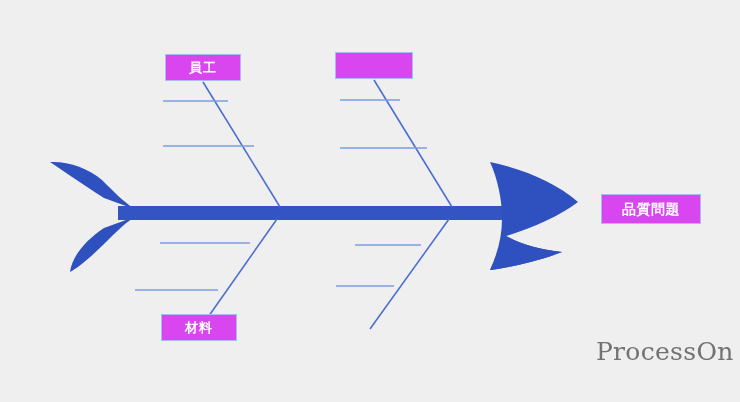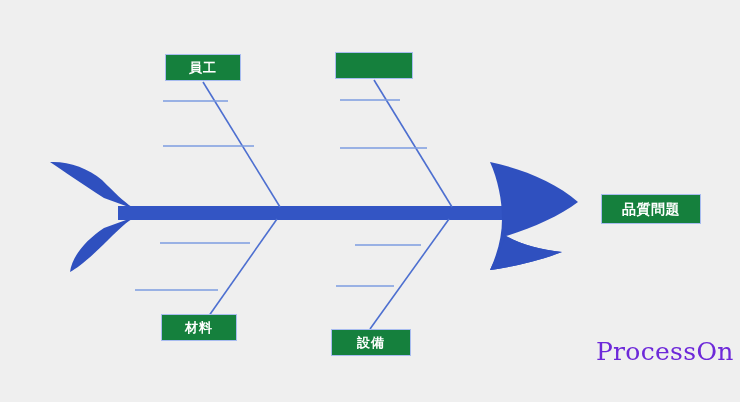--- a/index.html
+++ b/index.html
@@ -19,21 +19,21 @@
     position: absolute;
     left: 0;
     top: 0;
     width: 740px;
     height: 402px;
     display: block;
   }
   .cat-box {
     position: absolute;
     box-sizing: border-box;
-    background: #15803d;
+    background: #d946ef;
     border: 1px solid #a8bcf0;
     display: flex;
     align-items: center;
     justify-content: center;
     color: #ffffff;
     font-size: 13px;
     font-weight: 700;
     letter-spacing: 1px;
     line-height: 1;
     user-select: none;
@@ -44,21 +44,21 @@
   #box-material   { left: 161px; top: 314px; width: 76px;  height: 27px; }
   #box-equipment  { left: 331px; top: 329px; width: 80px;  height: 27px; }
   #box-effect     { left: 601px; top: 194px; width: 100px; height: 30px;
                     font-size: 14px; letter-spacing: 0.5px; }
   #watermark {
     position: absolute;
     left: 596px;
     top: 339px;
     font-family: "DejaVu Serif", "Liberation Serif", serif;
     font-size: 25px;
-    color: #6d28d9;
+    color: #737373;
     letter-spacing: 0.3px;
     line-height: 1;
     user-select: none;
   }
 </style>
 </head>
 <body>
 
 <div id="canvas">
 
@@ -104,19 +104,18 @@
     <line x1="355" y1="245" x2="421" y2="245" stroke="#7d9ce0" stroke-width="1.5"></line>
     <line x1="336" y1="286" x2="394" y2="286" stroke="#7d9ce0" stroke-width="1.5"></line>
   </svg>
 
   <div class="cat-box" id="box-employee">員工</div>
 
   <div class="cat-box empty" id="box-method"></div>
 
   <div class="cat-box" id="box-material">材料</div>
 
-  <div class="cat-box" id="box-equipment">設備</div>
 
   <div class="cat-box" id="box-effect">品質問題</div>
 
   <div id="watermark">ProcessOn</div>
 
 </div>
 
 </body></html>

